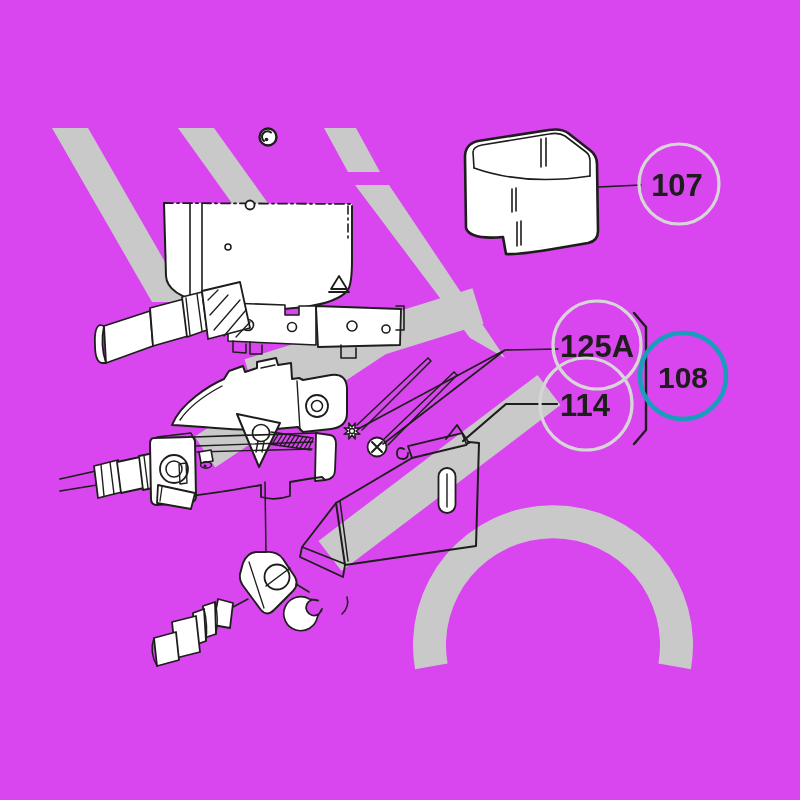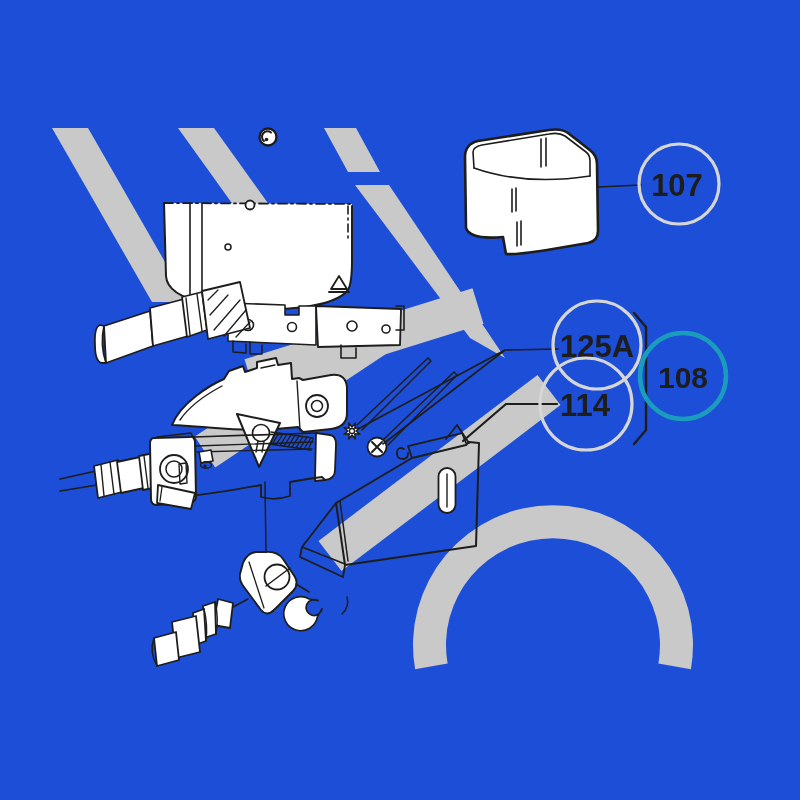--- a/index.html
+++ b/index.html
@@ -1,16 +1,16 @@
 <!DOCTYPE html>
 <html><head>
 <meta charset="utf-8">
 <style>
   html,body{margin:0;padding:0;background:#ffffff;}
-  .stage{position:relative;width:800px;height:800px;background:#1d4ed8;overflow:hidden;
+  .stage{position:relative;width:800px;height:800px;background:#d946ef;overflow:hidden;
          font-family:"Liberation Sans", sans-serif;}
   svg{display:block}
   .wm{fill:#c9c9c9;stroke:none}
   .ink{stroke:#1d1d1b;stroke-linecap:round;stroke-linejoin:round;fill:none}
   .fw{fill:#ffffff}
   .nf{fill:none}
   .callout-text{font-family:"Liberation Sans", sans-serif;font-weight:bold;
                 fill:#1d1d1b;text-anchor:middle}
 </style>
 </head>

